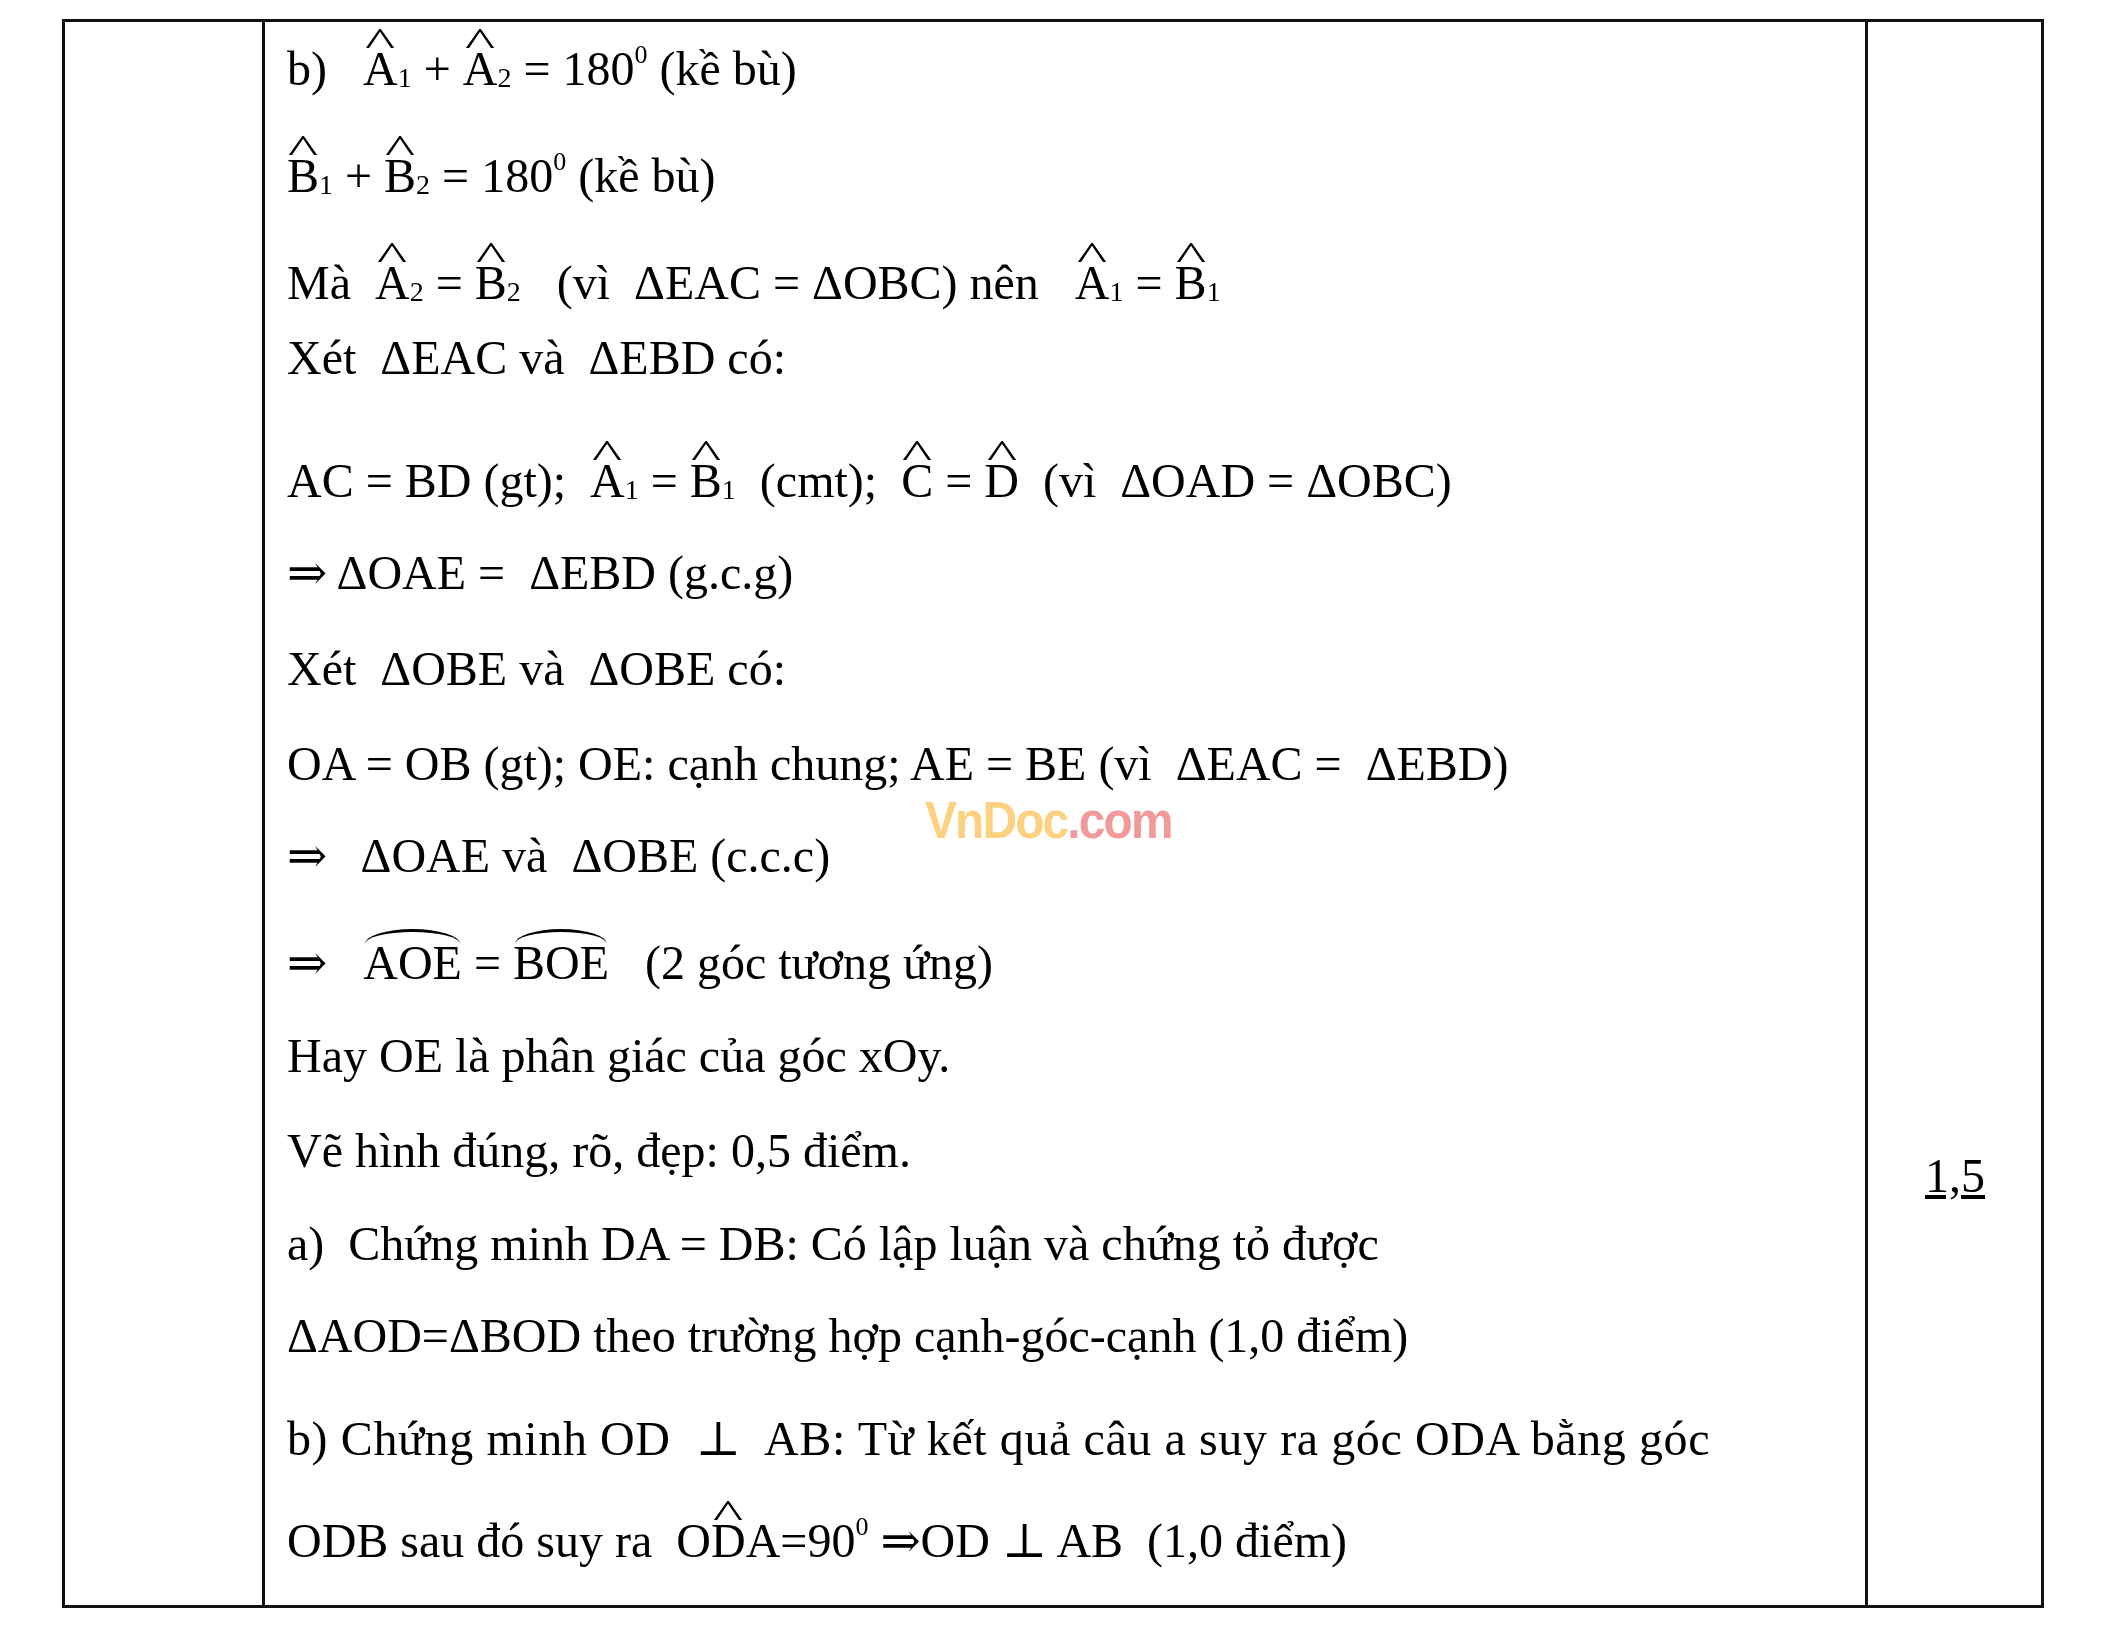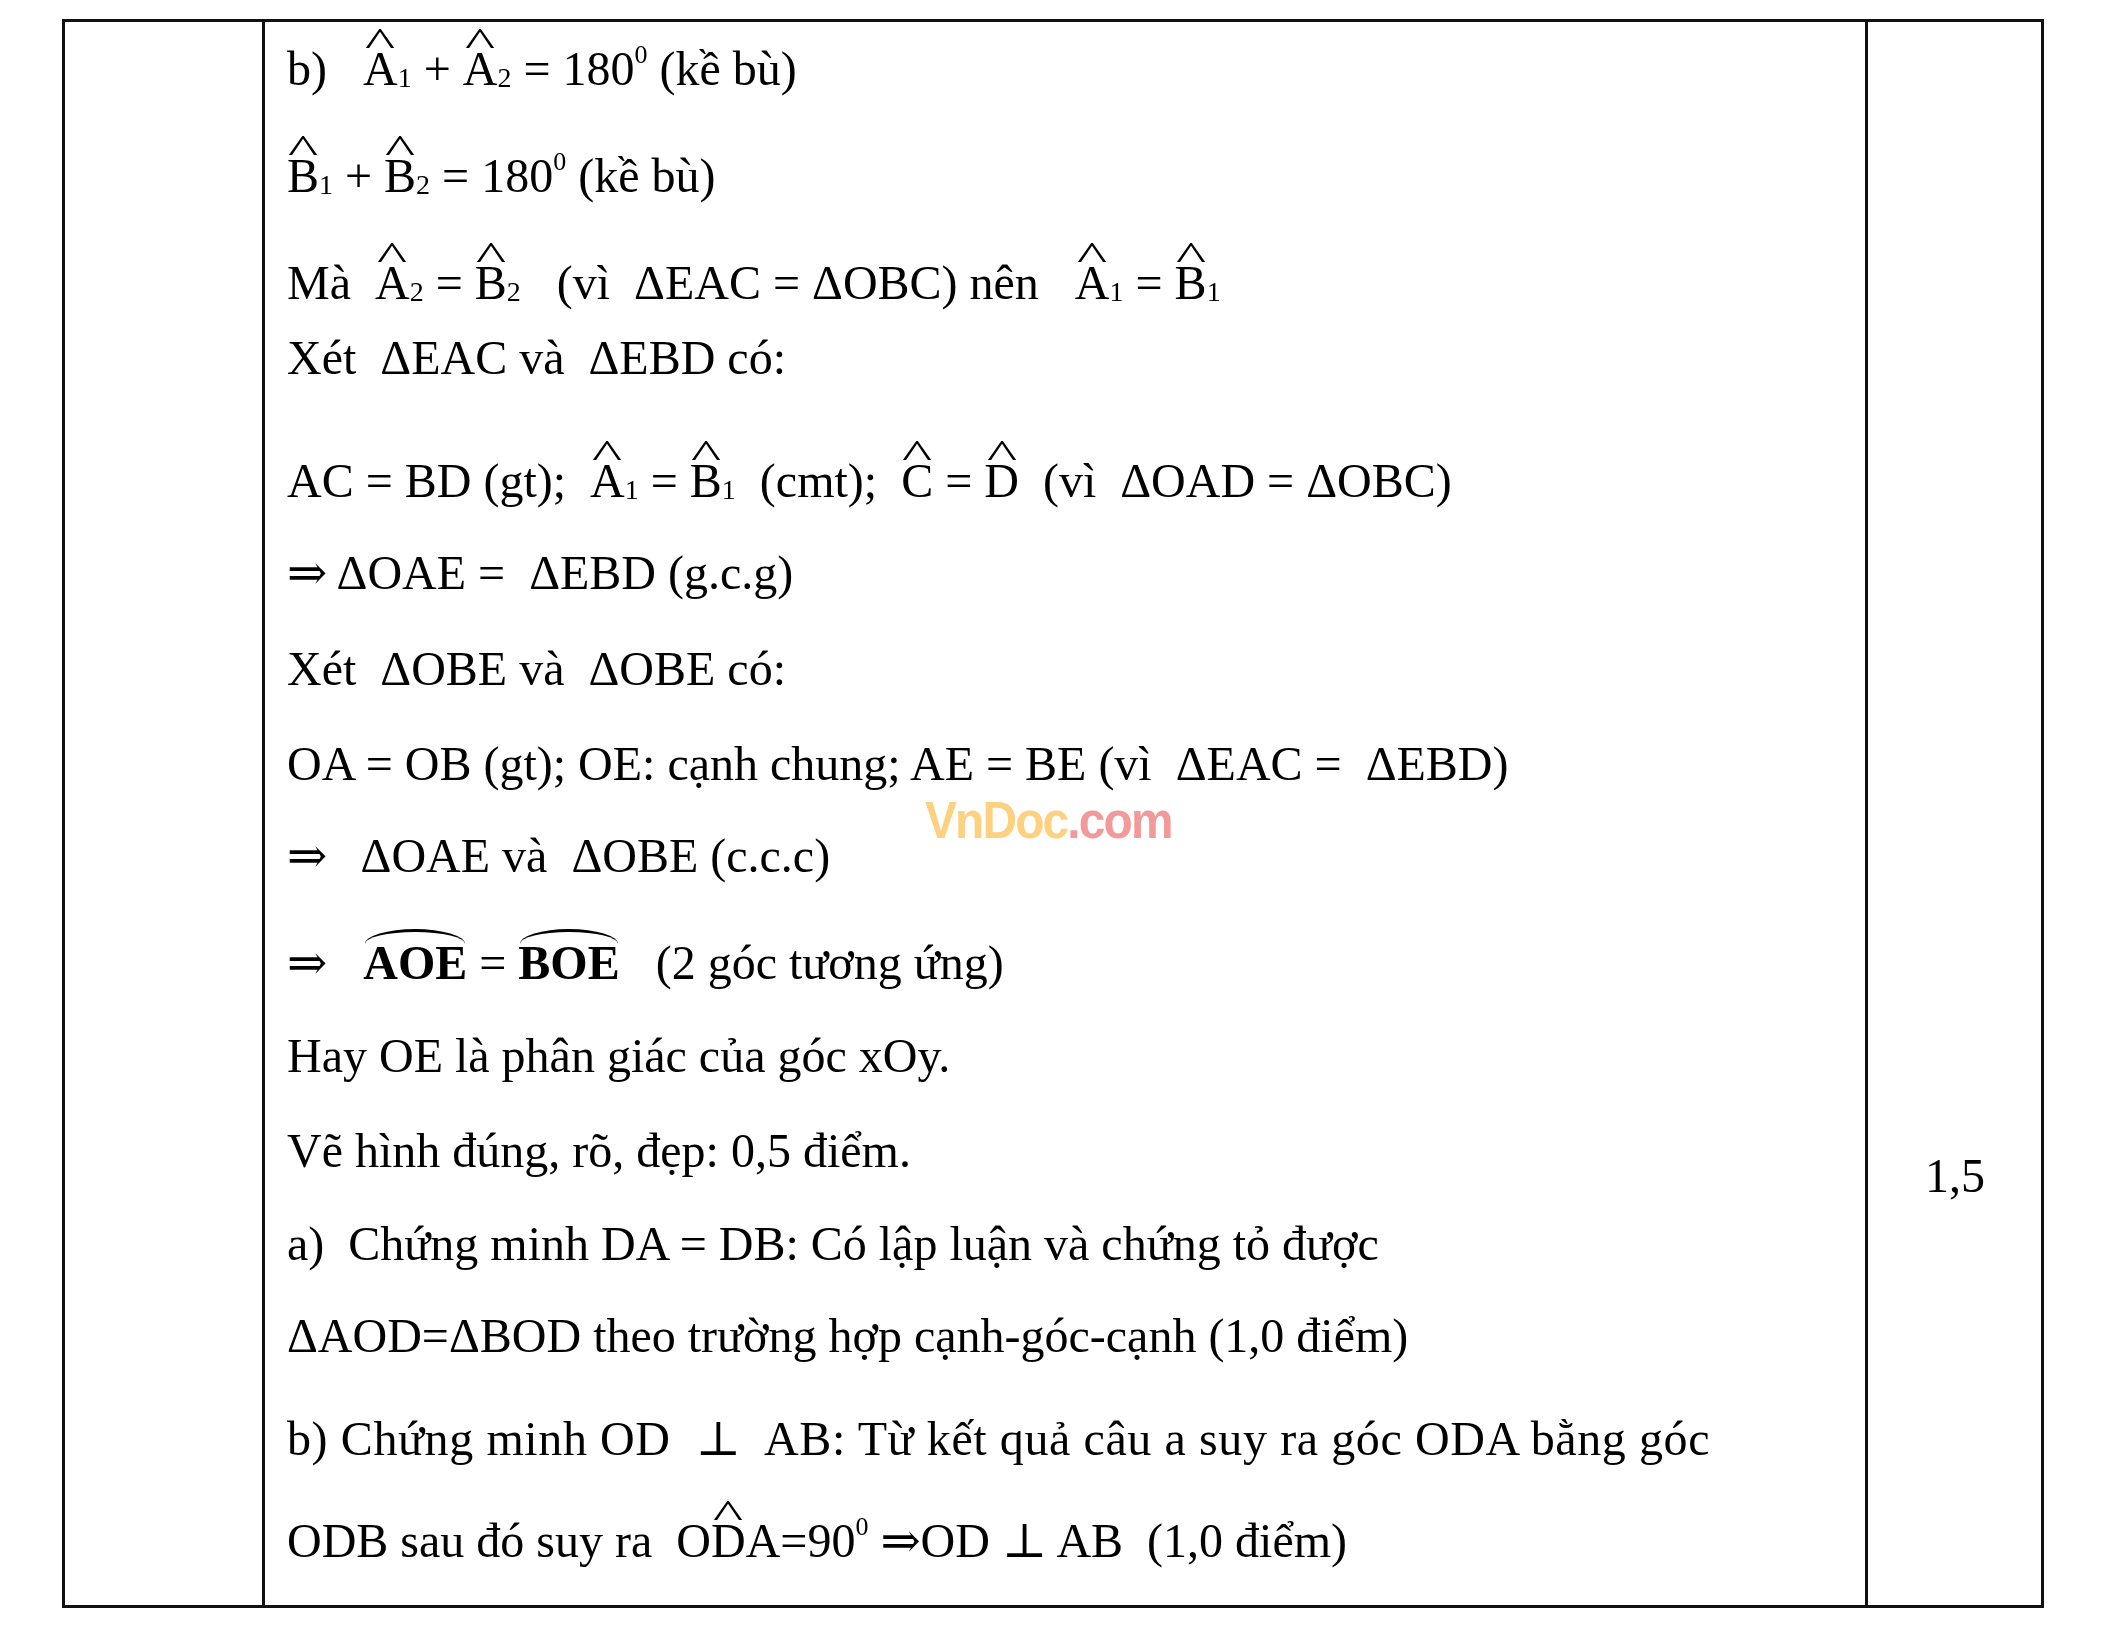--- a/index.html
+++ b/index.html
@@ -7,27 +7,27 @@
          font-family: "Liberation Serif", "DejaVu Serif", serif; color: #000; }
   .tbl { position: absolute; left: 62px; top: 19px; width: 1982px; height: 1589px;
          border: 3px solid #111; box-sizing: border-box; }
   .vline { position: absolute; top: 19px; height: 1589px; width: 3px; background: #111; }
   .line { position: absolute; left: 287px; font-size: 48px; line-height: 56px; height: 56px;
           white-space: nowrap; }
   .line .it { }
   .hat { position: relative; display: inline-block; }
   .hat::before { content: "^"; position: absolute; left: 50%; transform: translateX(-50%) scaleX(1.6);
                  top: -26px; font-size: 40px; font-style: normal; }
-  .arc { position: relative; display: inline-block; font-weight: bold; }
+  .arc { position: relative; display: inline-block; }
   .arc::before { content: ""; position: absolute; left: 2px; right: 2px; top: -6px; height: 12px;
                  border-top: 3px solid #000; border-radius: 50% 50% 0 0 / 100% 100% 0 0; }
   sub.s { font-size: 28px; vertical-align: -2px; }
   sup.s { font-size: 26px; vertical-align: 22px; line-height: 0; }
   .score { position: absolute; left: 1866px; width: 178px; top: 1148px; text-align: center;
-           font-size: 48px; line-height: 56px; }
+           font-size: 48px; line-height: 56px; text-decoration: underline; }
   .wm { position: absolute; left: 925px; top: 790px; font-family: "Liberation Sans", "DejaVu Sans", sans-serif;
         font-weight: bold; font-size: 52px; letter-spacing: -2px; transform: scaleX(0.92); transform-origin: left; }
   .wm .a { color: #fdd17f; }
   .wm .b { color: #f29999; }
 </style>
 </head>
 <body>
 
 <div class="tbl"></div>
 <div class="vline" style="left:262px"></div>

